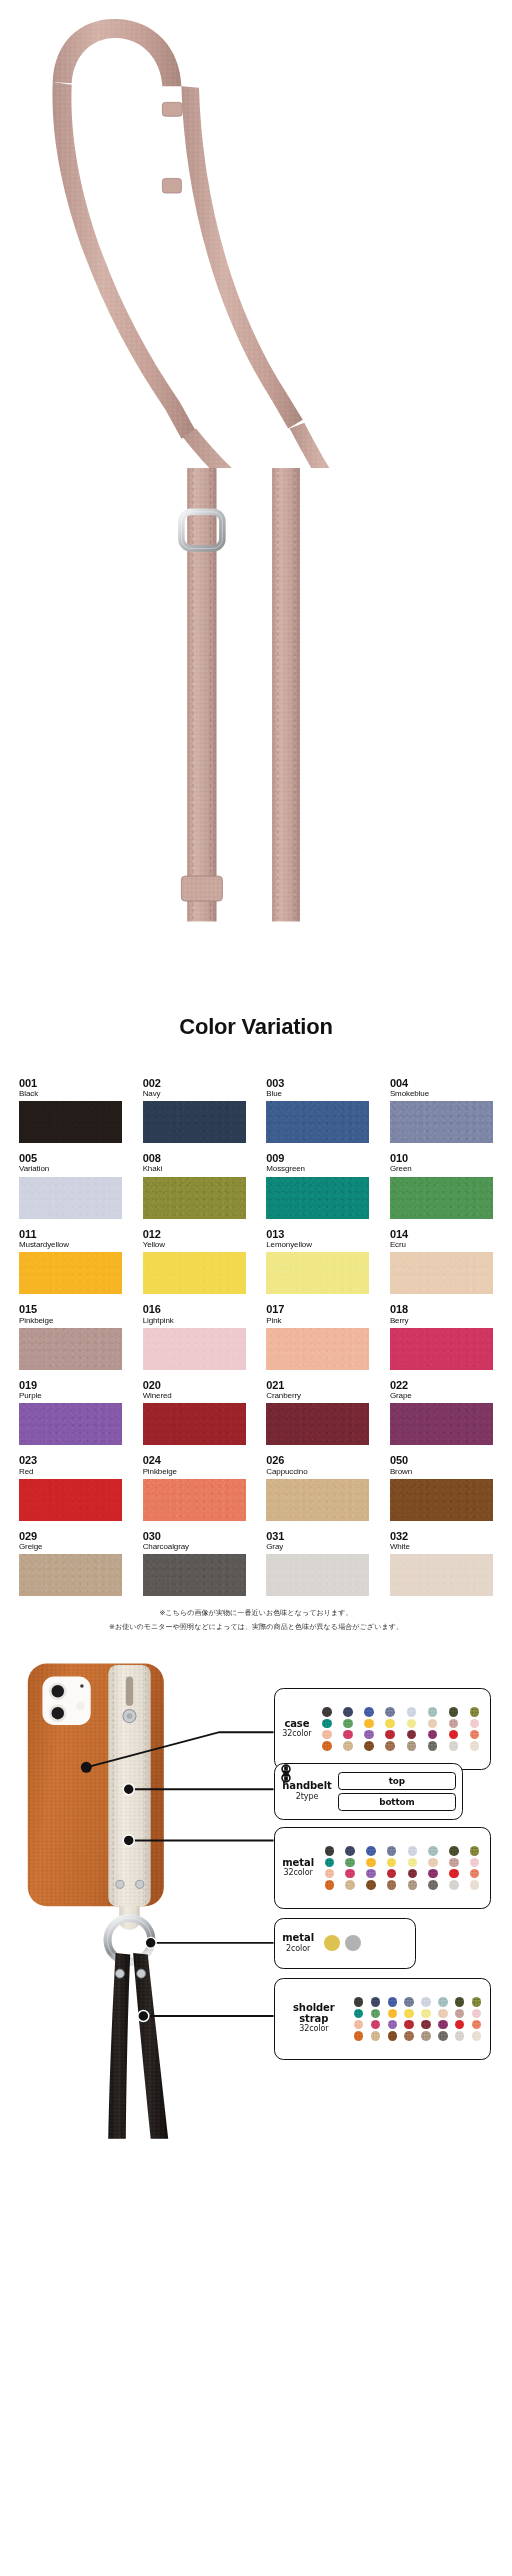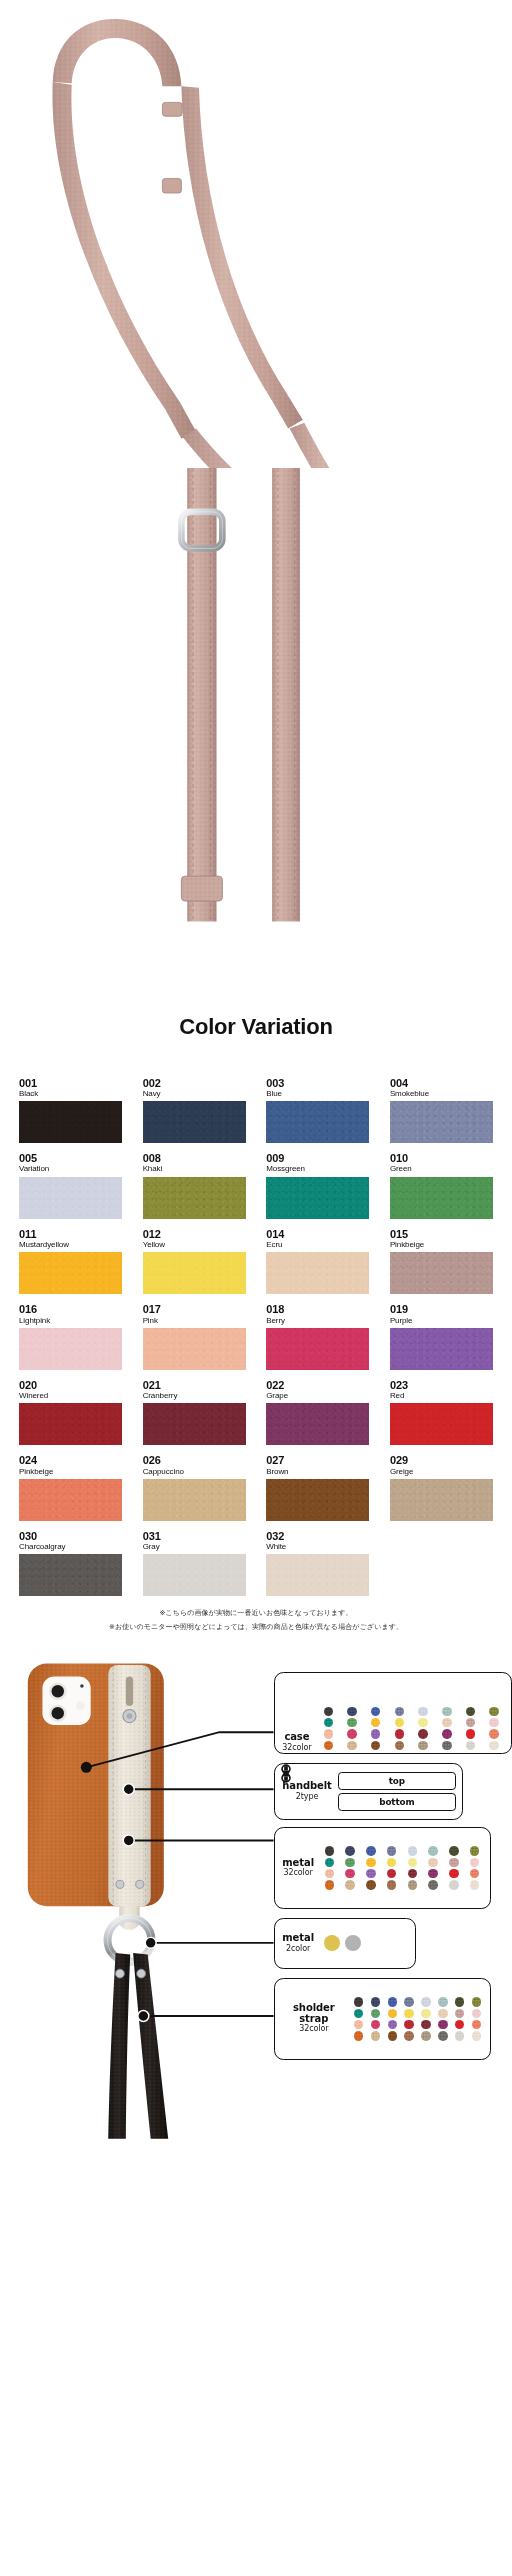--- a/index.html
+++ b/index.html
@@ -332,20 +332,27 @@
         </div>
       </div>
       <div class="swatch">
         <div class="sw-code">012</div>
         <div class="sw-name">Yellow</div>
         <div class="sw-chip" style="background: rgb(242, 217, 78);">
           <div class="grain"></div>
         </div>
       </div>
       <div class="swatch">
+        <div class="sw-code">013</div>
+        <div class="sw-name">Lemonyellow</div>
+        <div class="sw-chip" style="background: rgb(240, 232, 135);">
+          <div class="grain"></div>
+        </div>
+      </div>
+      <div class="swatch">
         <div class="sw-code">014</div>
         <div class="sw-name">Ecru</div>
         <div class="sw-chip" style="background: rgb(233, 205, 178);">
           <div class="grain"></div>
         </div>
       </div>
       <div class="swatch">
         <div class="sw-code">015</div>
         <div class="sw-name">Pinkbeige</div>
         <div class="sw-chip" style="background: rgb(181, 150, 144);">
@@ -416,21 +423,21 @@
         </div>
       </div>
       <div class="swatch">
         <div class="sw-code">026</div>
         <div class="sw-name">Cappuccino</div>
         <div class="sw-chip" style="background: rgb(209, 179, 137);">
           <div class="grain"></div>
         </div>
       </div>
       <div class="swatch">
-        <div class="sw-code">027</div>
+        <div class="sw-code">050</div>
         <div class="sw-name">Brown</div>
         <div class="sw-chip" style="background: rgb(124, 75, 34);">
           <div class="grain"></div>
         </div>
       </div>
       <div class="swatch">
         <div class="sw-code">029</div>
         <div class="sw-name">Greige</div>
         <div class="sw-chip" style="background: rgb(189, 165, 139);">
           <div class="grain"></div>
@@ -548,21 +555,21 @@
       </g>
       <g>
         <circle cx="118" cy="152" r="7.5" fill="#111"></circle>
         <circle cx="176" cy="182" r="7.5" fill="#111" stroke="#fff" stroke-width="2"></circle>
         <circle cx="176" cy="252" r="7.5" fill="#111" stroke="#fff" stroke-width="2"></circle>
         <circle cx="206" cy="392" r="7.5" fill="#111" stroke="#fff" stroke-width="2"></circle>
         <circle cx="196" cy="492" r="7.5" fill="#111" stroke="#fff" stroke-width="2"></circle>
       </g>
     </svg>
 
-    <div class="callout" style="left:274px;top:16px;width:238px;height:82px;align-items:flex-end;">
+    <div class="callout" style="left:274px;top:32px;width:217px;height:82px;">
       <div class="co-label">
         <div class="co-title">case</div>
         <div class="co-sub">32color</div>
       </div>
       <div class="dot-grid">
           <div class="dot" style="background: rgb(59, 56, 54);">
             <div class="grain"></div>
           </div>
           <div class="dot" style="background: rgb(60, 67, 96);">
             <div class="grain"></div>

